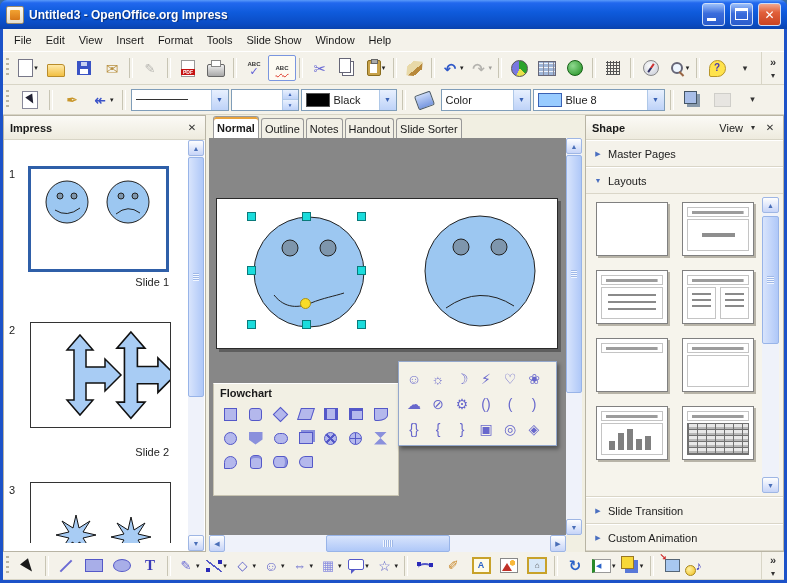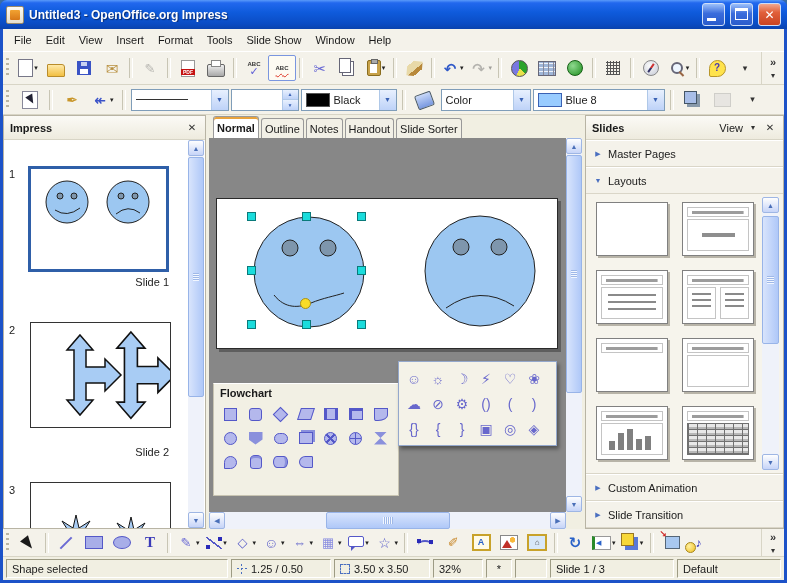--- a/index.html
+++ b/index.html
@@ -697,21 +697,21 @@
             <span class="sbb rt"></span>
           </div>
           <div class="wcorner"></div>
         </div>
       </div>
 
       <div class="splitter"></div>
 
       <div class="panel tasks">
         <div class="phead">
-          <span>Slides</span>
+          <span>Shape</span>
           <span class="view-lbl">View</span>
           <span class="pdd"></span>
           <span class="px" style="margin-left:0"></span>
         </div>
         <div class="sect">
           <span class="tri"></span>
           <span class="slbl">Master Pages</span>
         </div>
         <div class="sect expanded">
           <span class="tri"></span>
@@ -759,25 +759,25 @@
 
             </div>
           <div class="tsb">
             <span class="sbb up"></span>
             <span class="sbt"></span>
             <span class="sbb dn"></span>
           </div>
         </div>
         <div class="sect">
           <span class="tri"></span>
-          <span class="slbl">Custom Animation</span>
+          <span class="slbl">Slide Transition</span>
         </div>
         <div class="sect">
           <span class="tri"></span>
-          <span class="slbl">Slide Transition</span>
+          <span class="slbl">Custom Animation</span>
         </div>
       </div>
     </div>
 
     <div class="tbar t3">
       <span class="grip"></span>
       <span class="tbitems">
 
           <span class="tbtn">
             <span class="ico i-cursor"></span>
@@ -918,31 +918,15 @@
             <span class="ico i-anim">♪</span>
 
           </span>
         </span>
       <span class="tbover">
         <span class="ovr"></span>
         <span class="ovd"></span>
       </span>
     </div>
 
-    <div class="statusbar">
-      <span class="st st-status">Shape selected</span>
-      <span class="st st-pos">
-          <span class="ic-pos"></span>
-          <span>1.25 / 0.50</span>
-        </span>
-      <span class="st st-size">
-          <span class="ic-size"></span>
-          <span>3.50 x 3.50</span>
-        </span>
-      <span class="st st-zoom">32%</span>
-      <span class="st st-mod">*</span>
-      <span class="st st-blank"></span>
-      <span class="st st-slide">Slide 1 / 3</span>
-      <span class="st st-layout">Default</span>
-    </div>
 
   </div>
 </div>
 
 </body></html>

